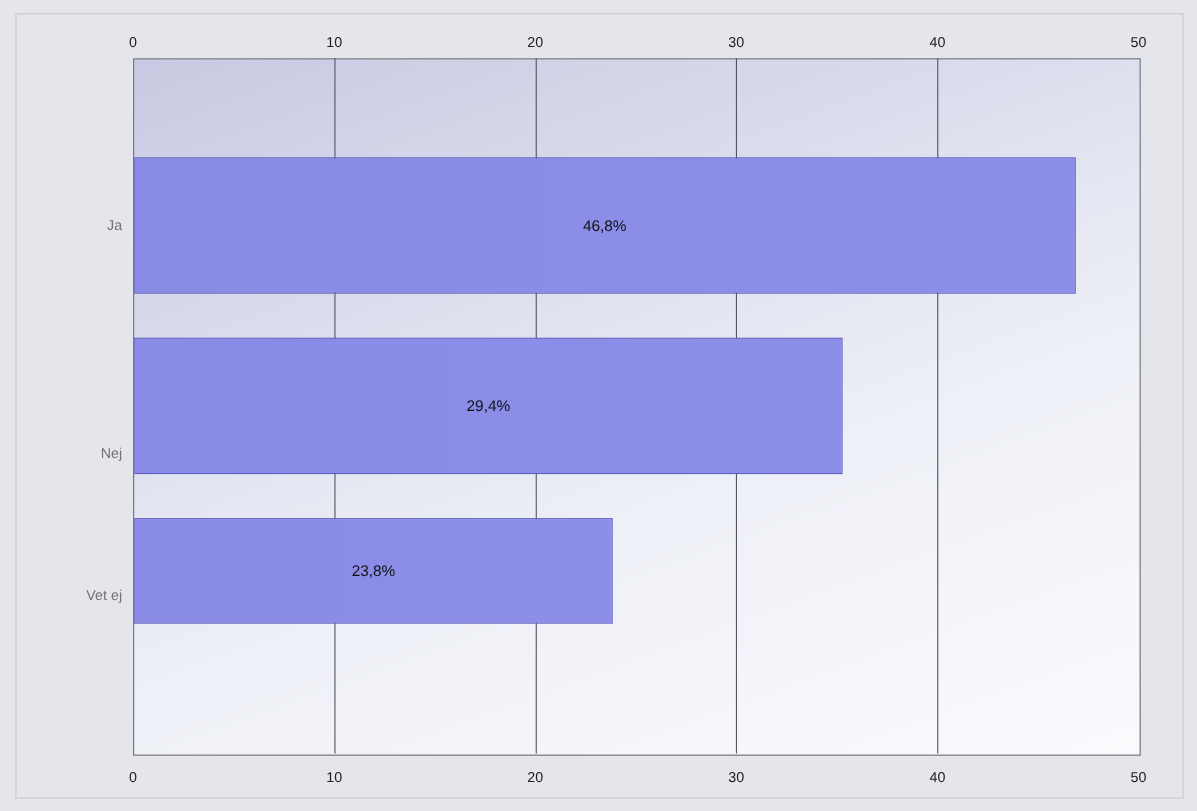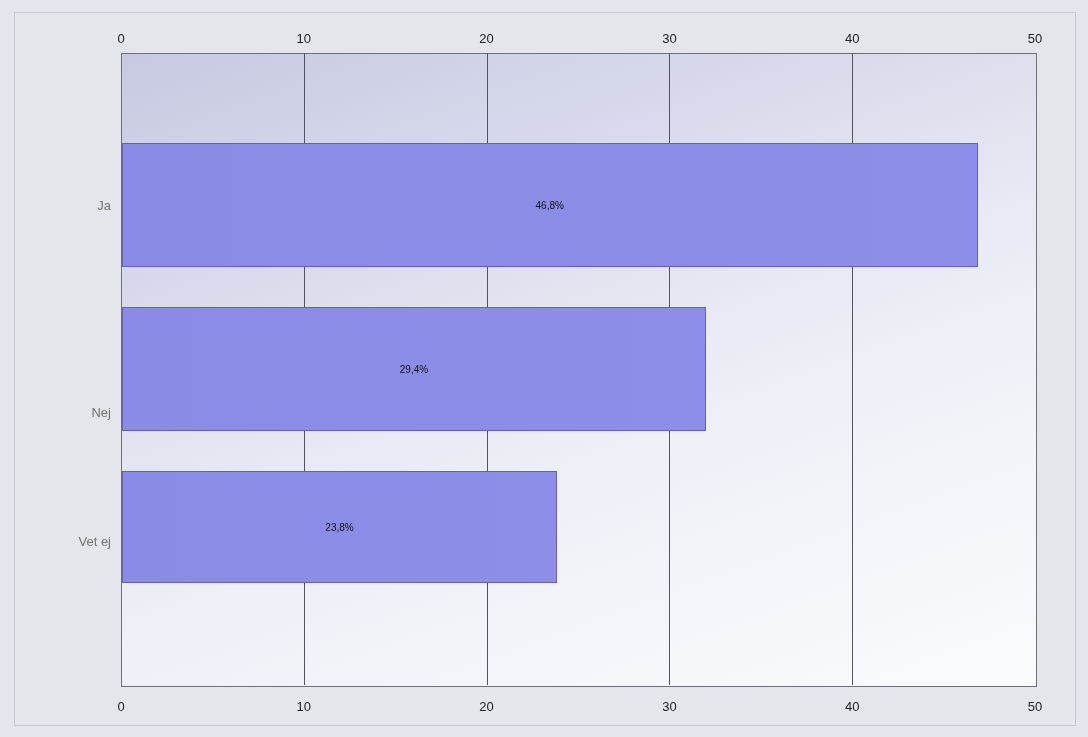--- a/index.html
+++ b/index.html
@@ -63,21 +63,21 @@
     box-sizing: border-box;
   }
   .bar-label {
     position: absolute;
     left: 0;
     right: 0;
     top: 50%;
     transform: translateY(-50%);
     text-align: center;
     color: #111;
-    font-size: 10px;
+    font-size: 14px;
   }
 </style>
 </head>
 <body>
 
 <div class="frame">
 
   <div class="plot"></div>
 
   <div id="gridlines">
@@ -105,21 +105,21 @@
   <div id="yticks">
       <div class="ytick" style="top: 192px;">Ja</div>
       <div class="ytick" style="top: 356px; margin-top: 43px;">Nej</div>
       <div class="ytick" style="top: 528px;">Vet ej</div>
     </div>
 
   <div id="bars">
       <div class="bar" style="top: 130px; height: 124px; width: 855.504px;">
         <div class="bar-label">46,8%</div>
       </div>
-      <div class="bar" style="top: 294px; height: 124px; width: 584px;">
+      <div class="bar" style="top: 294px; height: 124px; width: 644px;">
         <div class="bar-label">29,4%</div>
       </div>
-      <div class="bar" style="top: 458px; height: 112px; width: 435.064px;">
+      <div class="bar" style="top: 458px; height: 96px; width: 435.064px;">
         <div class="bar-label">23,8%</div>
       </div>
     </div>
 
 </div>
 
 </body></html>

